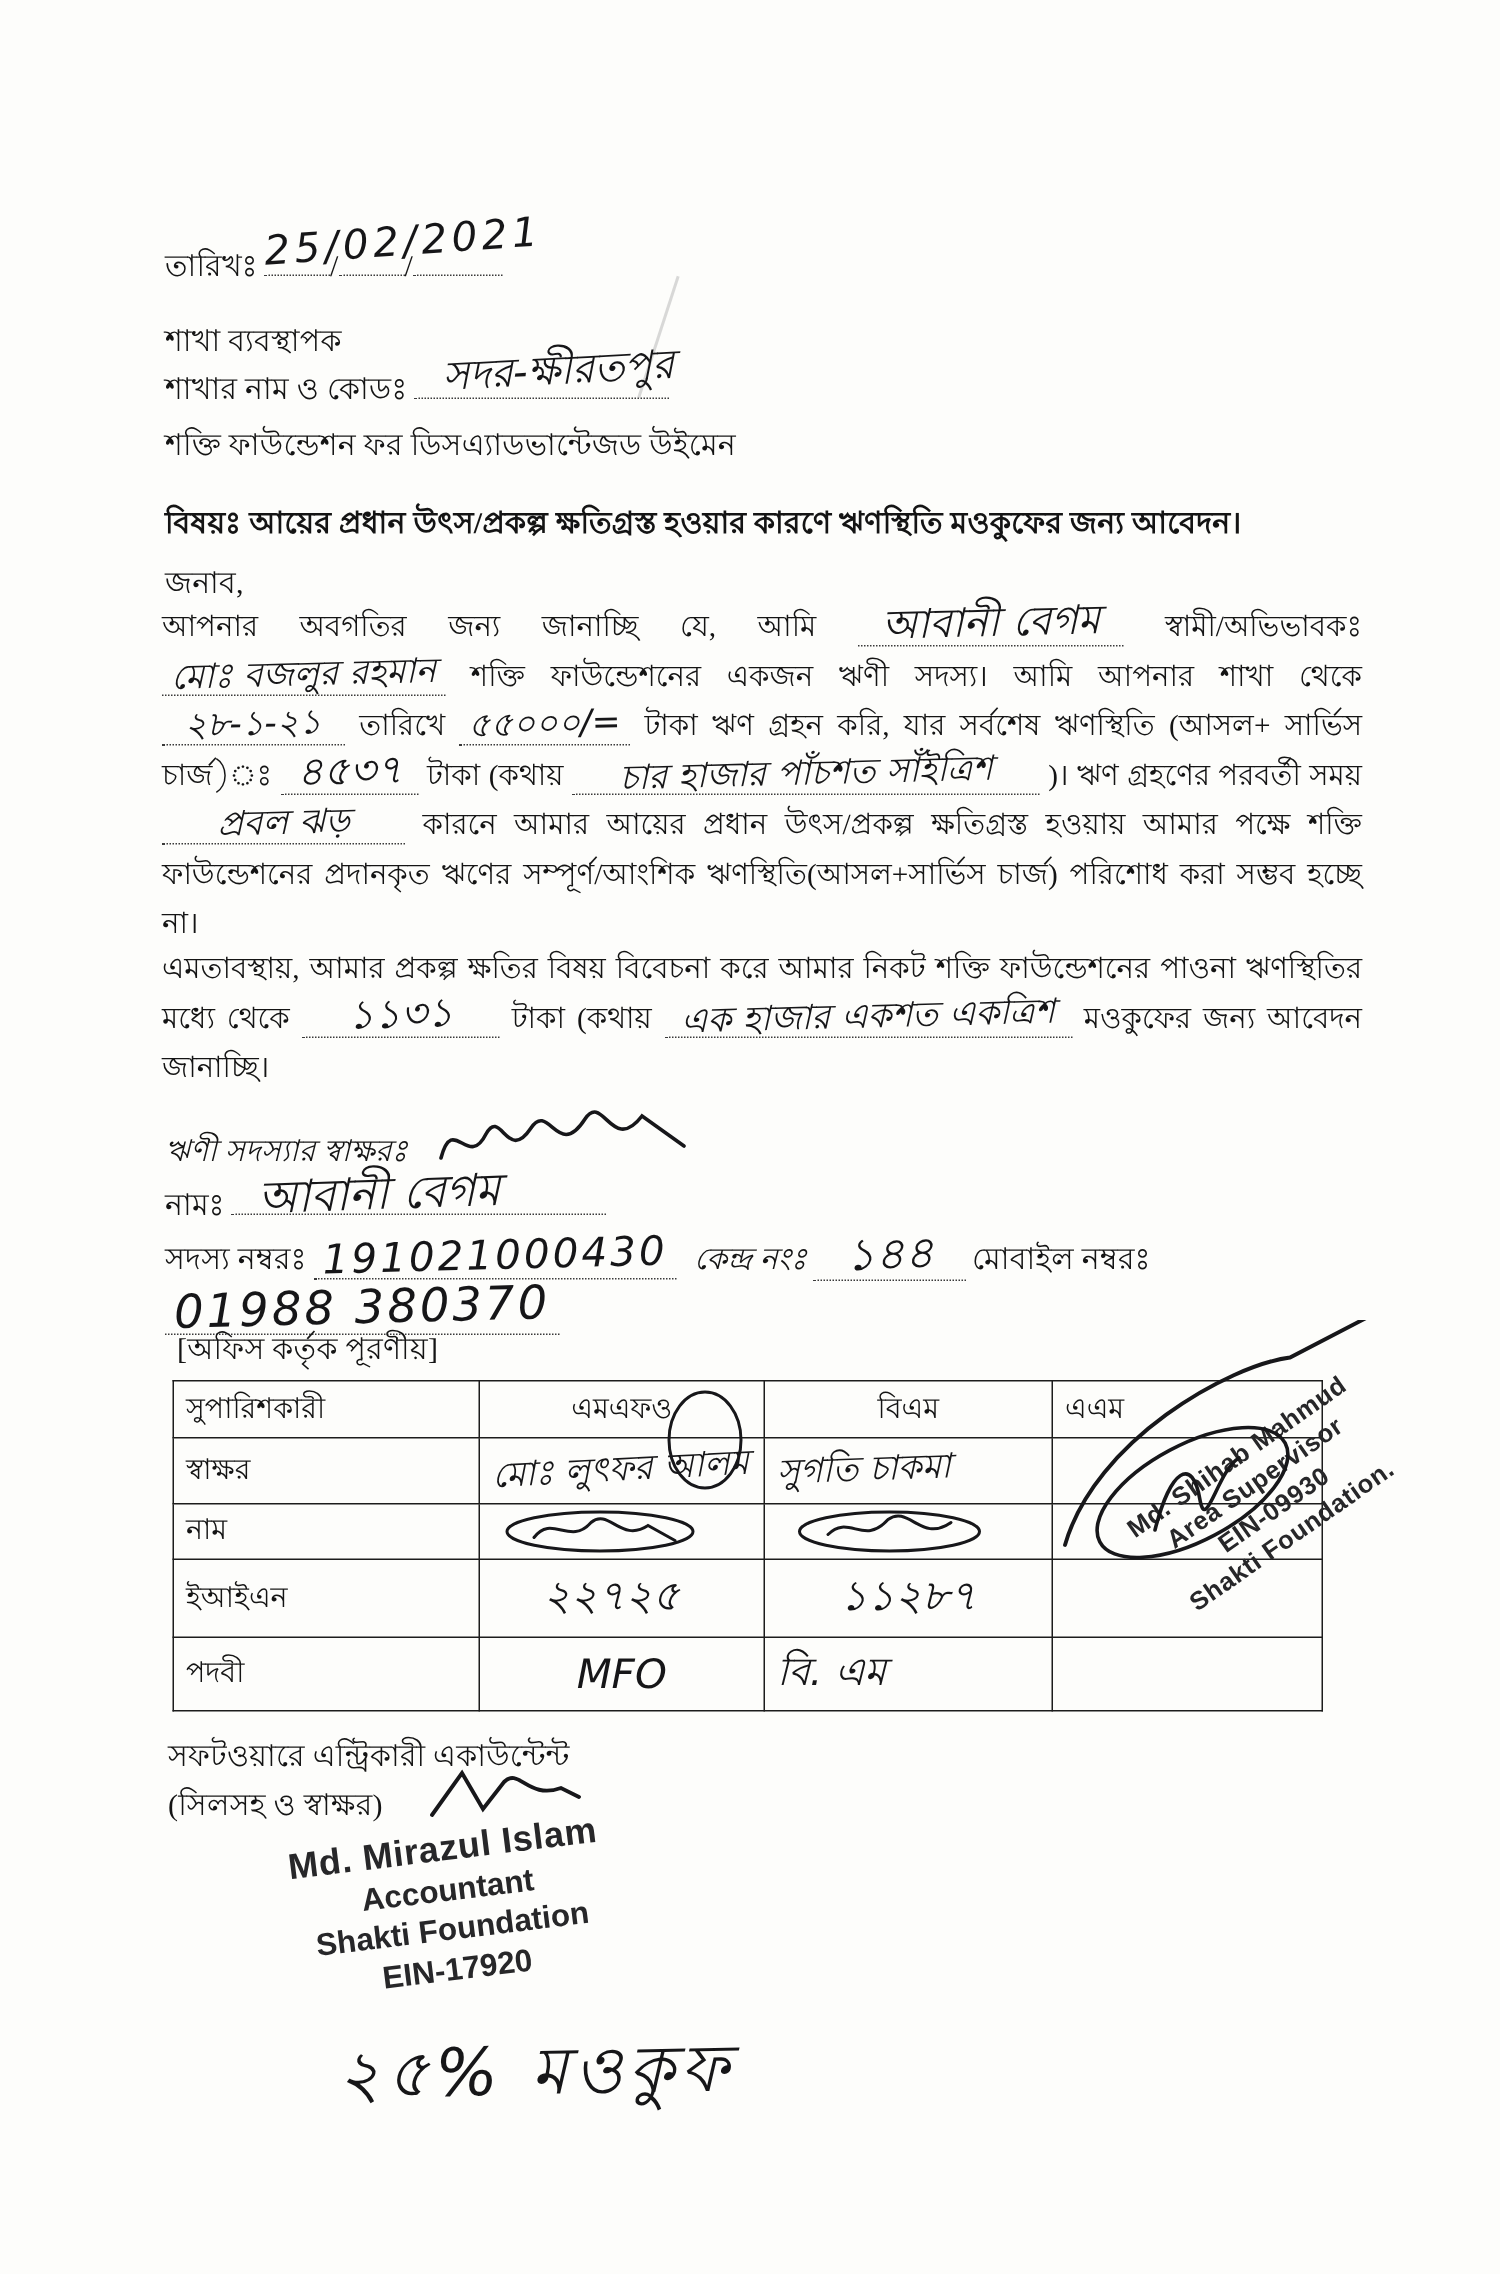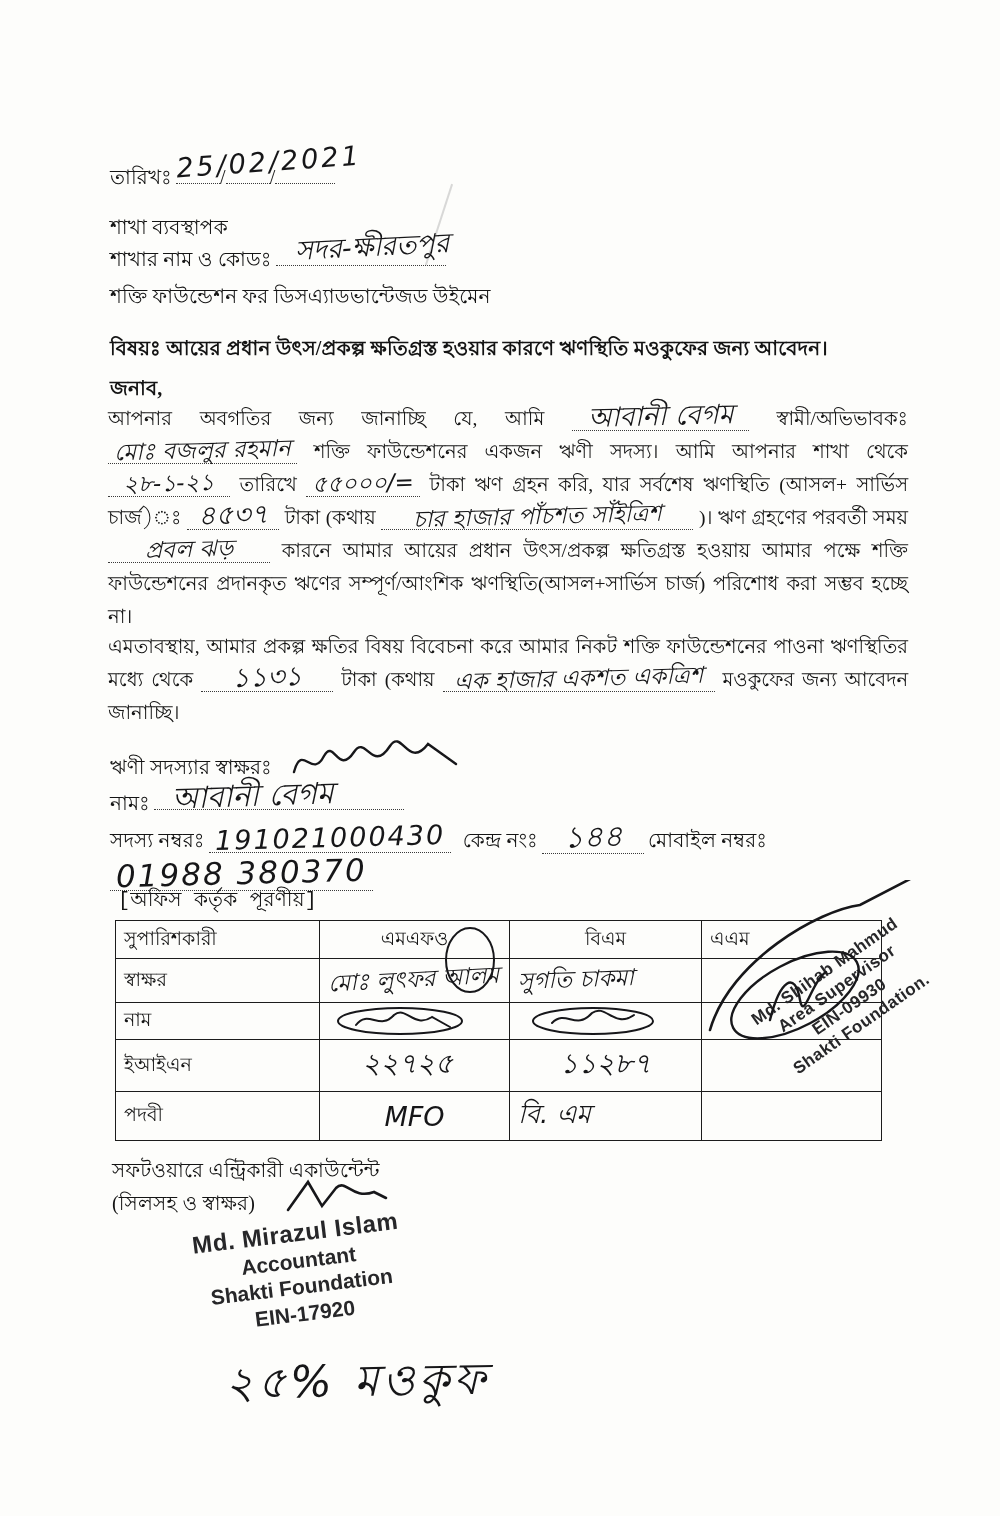--- a/index.html
+++ b/index.html
@@ -61,21 +61,21 @@
   <div class="abs pr" style="top:212px;left:110px;">শাখা ব্যবস্থাপক</div>
   <div class="abs" style="top:244px;left:110px;">
     <span class="pr">শাখার নাম ও কোডঃ</span>
     <span class="dotted" style="width:170px;"></span>
     <span class="hw hw-lg abs" style="top:-18px;left:185px;transform:rotate(-3deg);">সদর-ক্ষীরতপুর</span>
   </div>
   <div class="abs pr" style="top:281px;left:110px;">শক্তি ফাউন্ডেশন ফর ডিসএ্যাডভান্টেজড উইমেন</div>
 
   <div class="abs pr bold" style="top:333px;left:110px;width:790px;">বিষয়ঃ আয়ের প্রধান উৎস/প্রকল্প ক্ষতিগ্রস্ত হওয়ার কারণে ঋণস্থিতি মওকুফের জন্য আবেদন।</div>
 
-  <div class="abs pr" style="top:373px;left:110px;font-weight:bold;">জনাব,</div>
+  <div class="abs pr" style="top:373px;left:110px;">জনাব,</div>
 
   <div class="abs para" style="top:402px;left:108px;">
     <span>আপনার অবগতির জন্য জানাচ্ছি যে, আমি</span>
     <span class="blank" style="min-width:165px;"><span class="hw hw-lg">আবানী বেগম</span></span>
     <span>স্বামী/অভিভাবকঃ</span>
     <span class="blank" style="min-width:150px;"><span class="hw hw-md">মোঃ বজলুর রহমান</span></span>
     <span>শক্তি ফাউন্ডেশনের একজন ঋণী সদস্য। আমি আপনার শাখা থেকে</span>
     <span class="blank" style="min-width:110px;"><span class="hw hw-md">২৮-১-২১</span></span>
     <span>তারিখে</span>
     <span class="blank" style="min-width:100px;"><span class="hw hw-md">৫৫০০০/=</span></span>
@@ -89,41 +89,41 @@
   </div>
 
   <div class="abs para" style="top:630px;left:108px;">
     <span>এমতাবস্থায়, আমার প্রকল্প ক্ষতির বিষয় বিবেচনা করে আমার নিকট শক্তি ফাউন্ডেশনের পাওনা ঋণস্থিতির মধ্যে থেকে</span>
     <span class="blank" style="min-width:120px;"><span class="hw hw-lg">১১৩১</span></span>
     <span>টাকা (কথায়</span>
     <span class="blank" style="min-width:260px;"><span class="hw hw-md">এক হাজার একশত একত্রিশ</span></span>
     <span>মওকুফের জন্য আবেদন জানাচ্ছি।</span>
   </div>
 
-  <div class="abs" style="top:752px;left:110px;">
+  <div class="abs" style="top:752px;left:110px;font-style:italic;">
     <span class="pr">ঋণী সদস্যার স্বাক্ষরঃ</span>
     <svg class="abs" style="top:-22px;left:178px;" width="180" height="60">
       <path class="sig-stroke" stroke-width="2.4" d="M6 42 C14 12,24 50,36 26 C46 8,50 46,66 22 C78 4,84 44,102 16 C114 -2,120 40,140 14 L168 34"></path>
     </svg>
   </div>
   <div class="abs" style="top:788px;left:110px;">
     <span class="pr">নামঃ</span>
     <span class="dotted" style="width:250px;"></span>
     <span class="hw abs" style="top:-16px;left:62px;font-size:30px;transform:rotate(-2deg);">আবানী বেগম</span>
   </div>
   <div class="abs" style="top:822px;left:110px;width:840px;">
     <span class="pr">সদস্য নম্বরঃ</span>
     <span class="blank" style="min-width:200px;"><span class="hw hw-lg" style="letter-spacing:2px;">191021000430</span></span>
-    <span class="pr" style="margin-left:8px;">কেন্দ্র নংঃ</span>
+    <span class="pr" style="margin-left:8px;font-style:italic;">কেন্দ্র নংঃ</span>
     <span class="blank" style="min-width:90px;"><span class="hw" style="font-size:30px;">১৪৪</span></span>
     <span class="pr">মোবাইল নম্বরঃ</span>
     <span class="blank" style="min-width:220px;"><span class="hw" style="font-size:31px;letter-spacing:2px;">01988 380370</span></span>
   </div>
 
-  <div class="abs pr" style="top:884px;left:118px;font-family:Liberation Mono, monospace;">[অফিস কর্তৃক পূরণীয়]</div>
+  <div class="abs pr" style="top:884px;left:118px;">[অফিস কর্তৃক পূরণীয়]</div>
 
   <table class="office abs" style="top:920px;left:115px;width:766px;">
     <colgroup>
         <col style="width:204px">
         <col style="width:190px">
         <col style="width:192px">
         <col style="width:180px">
       </colgroup>
     <tbody>
         <tr>

